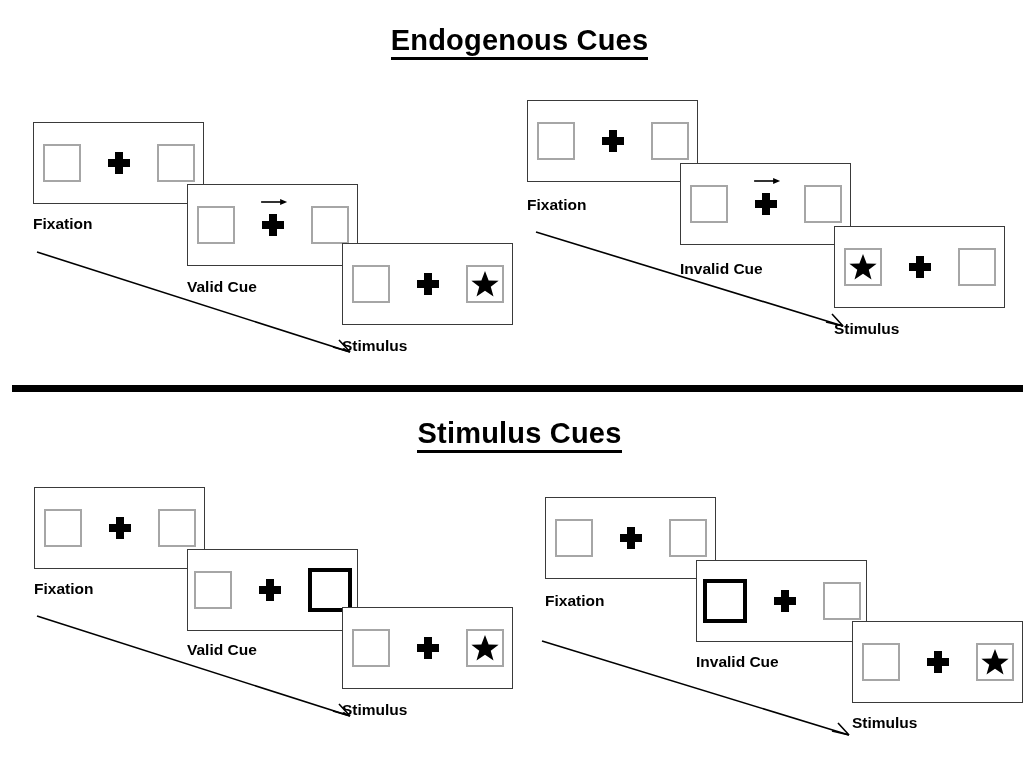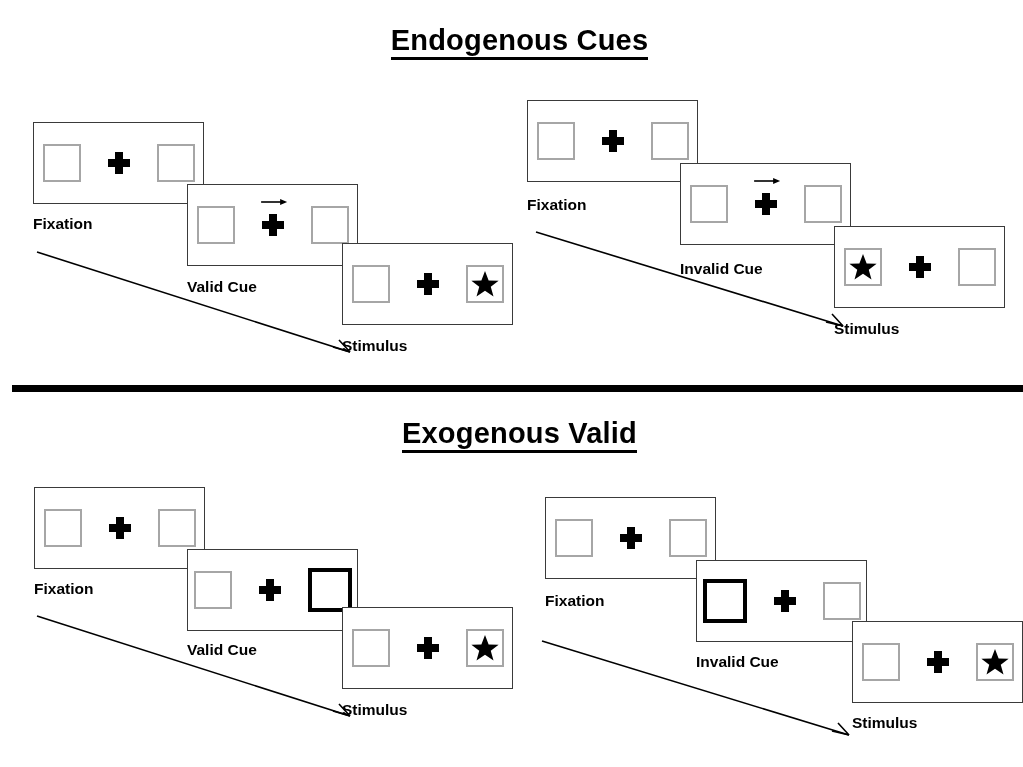--- a/index.html
+++ b/index.html
@@ -225,21 +225,21 @@
         </div>
       </div>
       <div class="sq"></div>
     </div>
   </div>
   <div class="stage-label" style="left:826px;top:320px;width:171px;">Stimulus</div>
 
   <div class="divider" style="left:4px;top:385px;width:1018px;height:7px;"></div>
 
   <div class="section-title" style="left:0;top:417px;">
-    <span>Exogenous Valid</span>
+    <span>Stimulus Cues</span>
   </div>
 
   <svg class="flow-arrow" style="left:26px;top:612px;width:330px;height:118px;" viewBox="0 0 330 118">
     <line x1="3" y1="4" x2="316" y2="104" stroke="#000" stroke-width="1.6"></line>
     <path d="M316 104 L299 99 M316 104 L305 92" stroke="#000" stroke-width="1.6" fill="none"></path>
   </svg>
 
   <div class="frame" style="left:26px;top:487px;width:171px;height:82px;">
     <div class="frame-inner">
       <div class="sq"></div>

